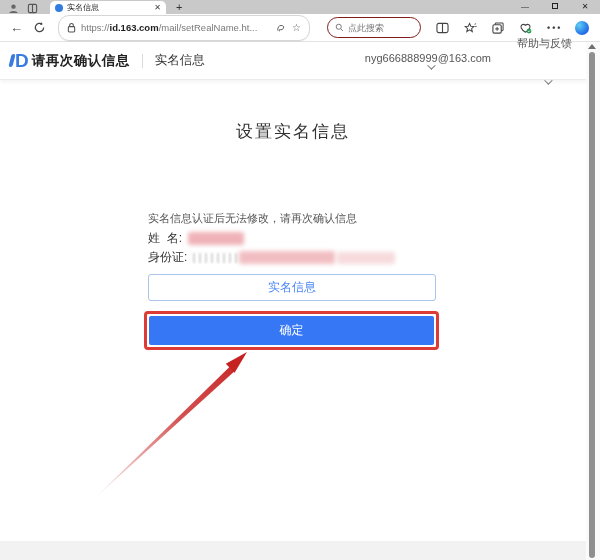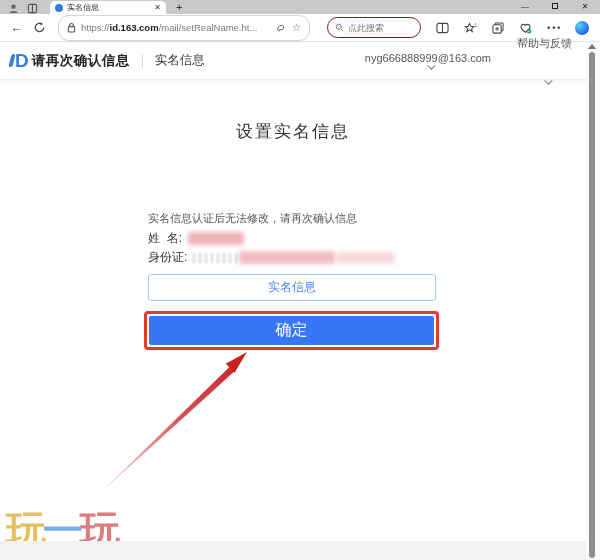--- a/index.html
+++ b/index.html
@@ -52,21 +52,21 @@
   .frow-id { top:169px; }
   .flabel { white-space:pre; }
   .redact { border-radius:2px; filter:blur(2px); }
   .redact-name { width:56px; height:13px; background:#ea9aa0; opacity:.75; margin-left:6px; }
   .redact-dots { width:44px; height:10px; margin-left:6px; background:repeating-linear-gradient(90deg,#c9c9c9 0 2px,transparent 2px 6px); filter:blur(1px); opacity:.8; }
   .redact-id { width:96px; height:13px; background:#eba3a8; opacity:.7; margin-left:2px; }
   .redact-id2 { width:58px; height:12px; background:#f0bdc1; opacity:.55; margin-left:2px; }
 
   .btn-back { position:absolute; left:148px; top:194px; width:288px; height:27px; background:#fff; border:1px solid #aac4ea; border-radius:3px; color:#4a86f7; font-size:12px; display:flex; align-items:center; justify-content:center; }
   .redbox { position:absolute; left:144px; top:231px; width:295px; height:39px; border:3px solid #dd3b35; border-radius:4px; padding:2px; }
-  .btn-confirm { width:100%; height:100%; background:#3677f6; border:0; border-radius:2px; color:#fff; font-size:16px; display:flex; align-items:center; justify-content:center; }
+  .btn-confirm { width:100%; height:100%; background:#3677f6; border:0; border-radius:2px; color:#fff; font-size:12px; display:flex; align-items:center; justify-content:center; }
 
   .arrow-svg { position:absolute; left:0; top:0; width:600px; height:480px; pointer-events:none; }
 
   .watermark { position:absolute; left:6px; top:428px; font-size:40px; font-weight:bold; letter-spacing:-3px; line-height:1.1; }
   .wm-c1 { color:#e6c05f; } .wm-c2 { color:#74aee3; } .wm-c3 { color:#dd7d80; }
 
   .footer-strip { position:absolute; left:0; bottom:0; width:600px; height:19px; background:#f2f2f2; }
 
   
   .sb-track { position:absolute; right:0; top:42px; width:14px; height:518px; background:#fafafa; z-index:4; }
@@ -211,20 +211,19 @@
       <linearGradient id="ag" x1="95" y1="418" x2="247" y2="272" gradientUnits="userSpaceOnUse">
         <stop offset="0" stop-color="#d25050" stop-opacity="0.08"></stop>
         <stop offset="0.55" stop-color="#cc3434" stop-opacity="0.85"></stop>
         <stop offset="1" stop-color="#c62222"></stop>
       </linearGradient>
     </defs>
     <polygon points="95,418 230.2,286.2 234.8,291 " fill="url(#ag)"></polygon>
     <polygon points="247,272 234.6,292.8 225.8,283.8" fill="#c62222"></polygon>
   </svg>
 
-  <div class="watermark"><span class="wm-c1">玩</span><span class="wm-c2">一</span><span class="wm-c3">玩</span></div>
 
   <div class="footer-strip"></div>
 </div>
 
 <div class="sb-track"></div>
 <div class="sb-up"></div>
 <div class="sb-thumb"></div>
 
 </body></html>

